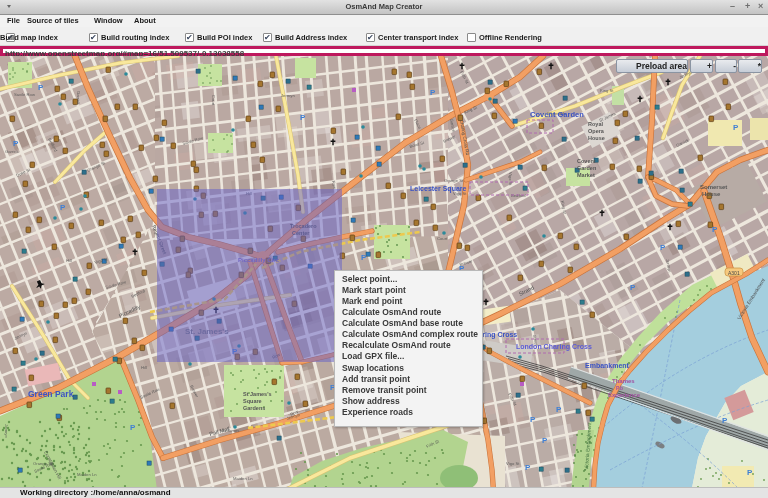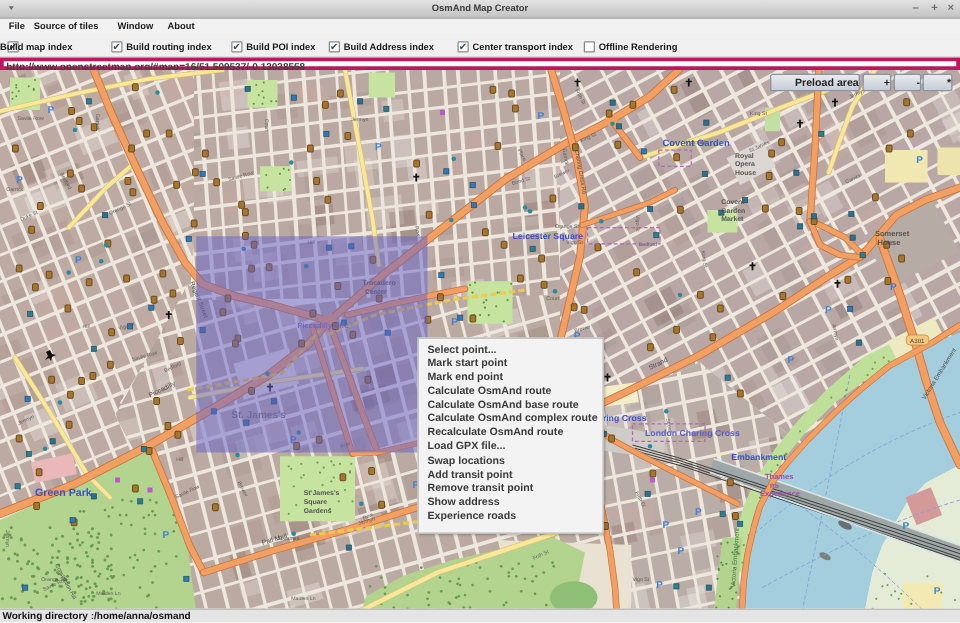--- a/index.html
+++ b/index.html
@@ -20,21 +20,21 @@
 .cb.checked:after { content:"\2714"; position:absolute; left:0px; top:-1px; font-size:8px; color:#39465e; }
 .cblabel { position:absolute; top:33px; font-size:7.5px; font-weight:bold; color:#1a1a1a; }
 #urlbar { position:absolute; left:0; top:46px; width:768px; height:10px; background:#fff;
   border:3px solid #be185d;font-weight:bold; }
 #urlbar div { position:absolute; left:2px; top:0px; font-size:8px; color:#3c3c3c; }
 #map { position:absolute; left:0; top:56px; width:768px; height:431px; }
 .mapbtn { position:absolute; background:linear-gradient(#e9ebee,#c6cdd7); border:1px solid #8a94a2;
   border-radius:2px; font-size:8.5px; font-weight:bold; color:#222; text-align:right; }
 #statusbar { position:absolute; left:0; top:487px; width:768px; height:11px; background:#e4e4e4;
   border-top:1px solid #bdbdbd; }
-#statusbar div { position:absolute; left:2px; top:0px; font-size:8px; font-weight:bold; color:#111; }
+#statusbar div { position:absolute; left:20px; top:0px; font-size:8px; font-weight:bold; color:#111; }
 .ctxmenu { position:absolute; left:310px; top:270px; width:149px; height:157px;
   background:#f3f3f3; border:1px solid #b8b8b8; box-shadow:1px 1px 2px rgba(0,0,0,0.25); padding-top:3px;margin-left:24px; }
 .mi { height:11.07px; line-height:11.07px; padding-left:7px; font-size:8.5px; font-weight:bold; color:#3a3a3a; white-space:nowrap; }
 </style></head>
 <body>
 <div id="win">
   <div id="titlebar">
       <div class="ico"></div>
       <div class="title">OsmAnd Map Creator</div>
       <div class="btns">

